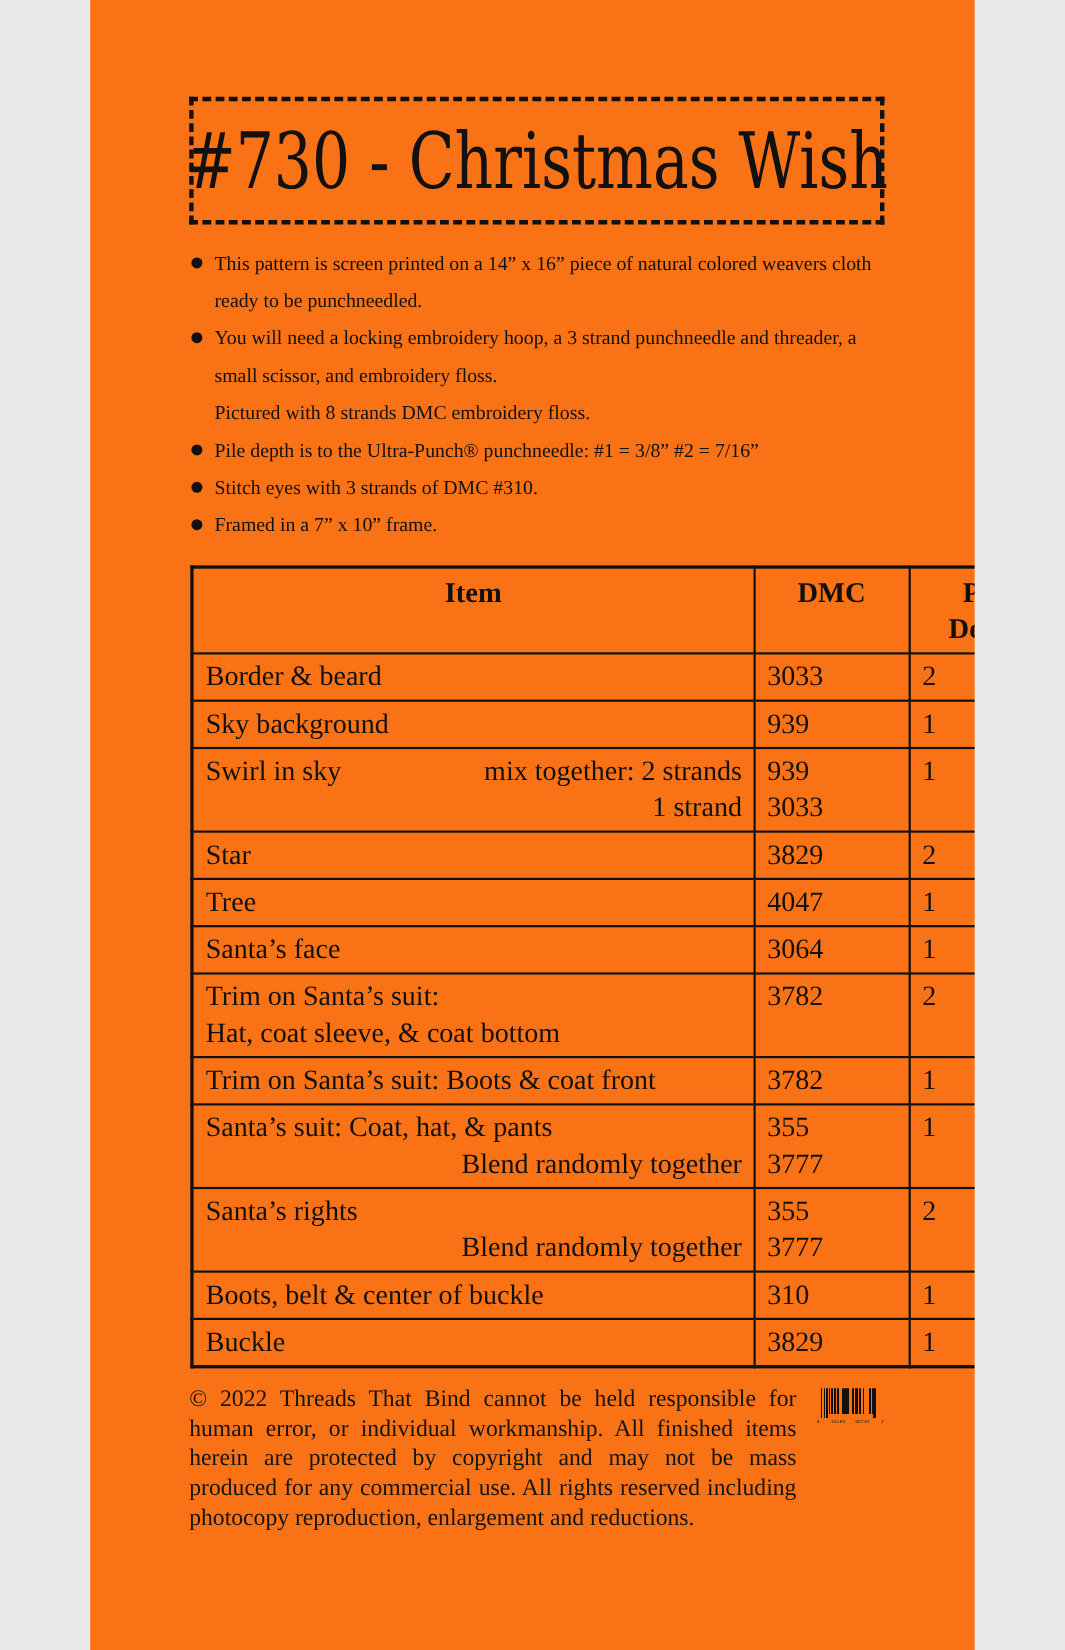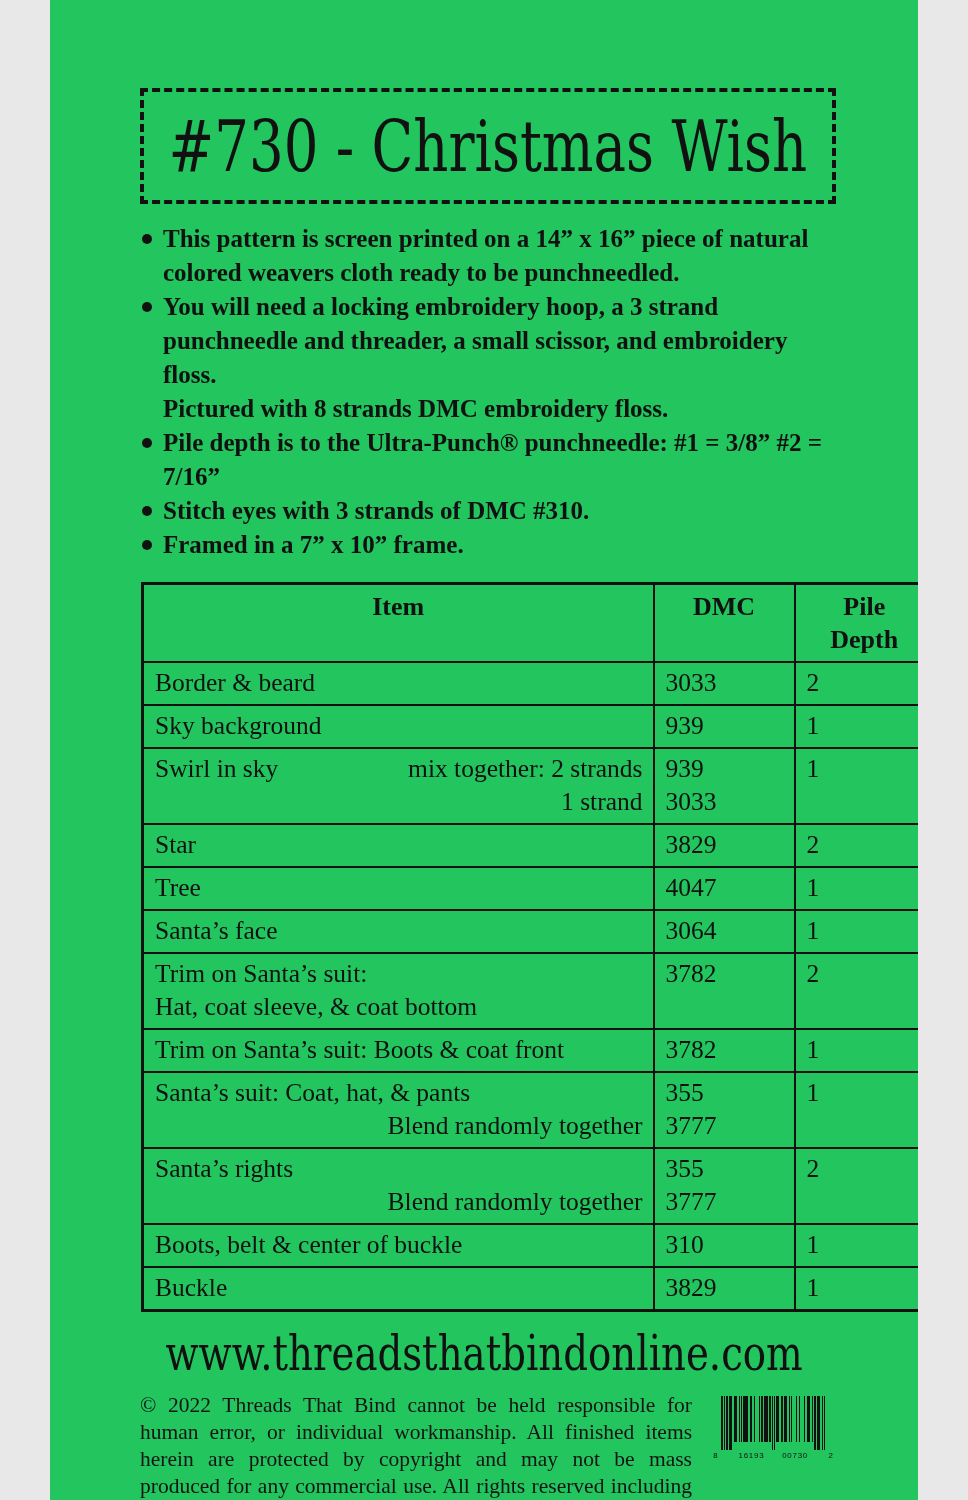--- a/index.html
+++ b/index.html
@@ -1,20 +1,20 @@
 <!DOCTYPE html>
 <html><head>
 <meta charset="utf-8">
 <style>
   html,body { margin:0; padding:0; background:#e8e8e8; }
   .page {
     position:relative;
-    width:868px; height:1500px;
+    width:804px; height:1500px;
     margin:0 auto;
-    background:#22c55e;
+    background:#f97316;
     color:#111111;
     font-family:"Liberation Serif", serif;
     overflow:hidden;
     box-sizing:border-box;
   }
 
   
   .title-box {
     margin:88px 82px 0 90px;
     height:108px;
@@ -30,23 +30,22 @@
     transform:scale(0.88, 1.14);
     transform-origin:center;
     white-space:nowrap;
   }
 
   
   .bullets {
     list-style:none;
     margin:18px 82px 0 90px;
     padding:0;
-    font-size:25px;
+    font-size:18px;
     line-height:34px;
-    font-weight:bold;
   }
   .bullets li {
     position:relative;
     padding-left:23px;
   }
   .bullets li::before {
     content:"";
     position:absolute; left:2px; top:12px;
     width:10px; height:10px; border-radius:50%;
     background:#111111;
@@ -298,23 +297,20 @@
             </div>
           </td>
         <td>
             <div class="dmc1">3829</div>
           </td>
         <td>1</td>
       </tr>
     </tbody>
   </table>
 
-  <div class="website">
-    <span>www.threadsthatbindonline.com</span>
-  </div>
 
   <div class="footer">
     <p class="copyright">© 2022 Threads That Bind cannot be held responsible for human error, or individual workmanship.  All finished items herein are protected by copyright and may not be mass produced for any commercial use. All rights reserved including photocopy reproduction, enlargement and reductions.</p>
     <div class="barcode">
       <svg id="barcode-svg" viewBox="-27 0 262 130" shape-rendering="crispEdges" xmlns="http://www.w3.org/2000/svg">
           <rect x="0.0" y="0" width="2.25" height="108"></rect>
           <rect x="4.4" y="0" width="2.25" height="108"></rect>
           <rect x="8.8" y="0" width="2.25" height="108"></rect>
           <rect x="11.0" y="0" width="2.25" height="108"></rect>
           <rect x="15.4" y="0" width="2.25" height="108"></rect>

